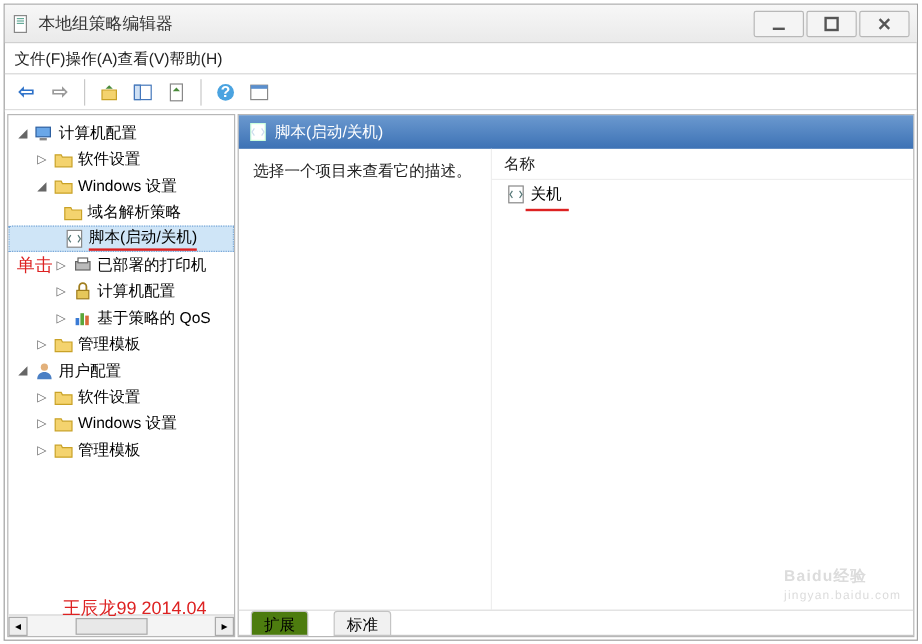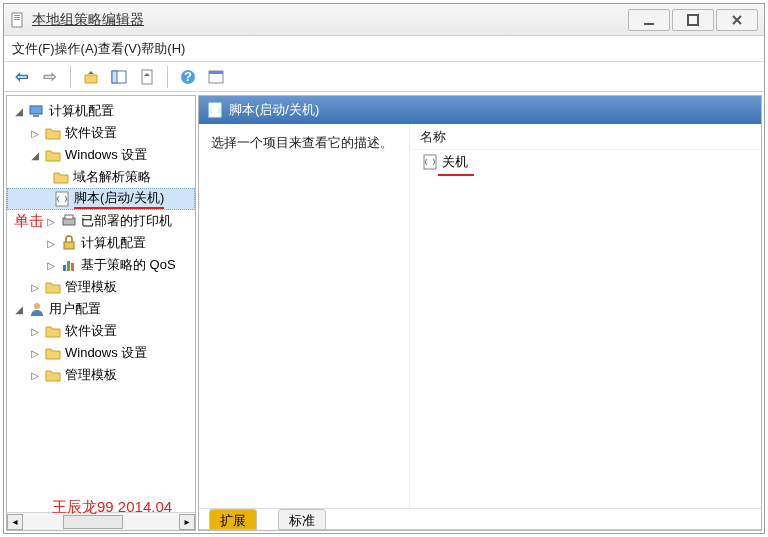--- a/index.html
+++ b/index.html
@@ -1,20 +1,20 @@
 <!DOCTYPE html>
 <html><head>
 <meta charset="utf-8">
 <style>
   * { box-sizing: border-box; margin: 0; padding: 0; font-family: "Microsoft YaHei", SimSun, sans-serif; font-size: 13px; }
   body { background: #fff; width: 768px; height: 537px; overflow: hidden; }
   .window { border: 1px solid #a0a0a0; width: 762px; height: 531px; margin: 3px; background: #fff; display: flex; flex-direction: column; }
   .titlebar { height: 32px; background: linear-gradient(#f7f7f7,#eaeaea); border-bottom:1px solid #d0d0d0; display:flex; align-items:center; padding:0 6px; }
   .titlebar .app-icon { width:16px; height:16px; margin-right:6px; }
-  .titlebar .title { flex:1; color:#333; font-size:14px;text-decoration:underline; }
+  .titlebar .title { flex:1; color:#333; font-size:14px; }
   .winbtn { width:42px; height:22px; border:1px solid #b8b8b8; background:#f4f4f4; margin-left:2px; display:flex; align-items:center; justify-content:center; border-radius:2px; color:#555; cursor:pointer;}
   .winbtn svg { width:14px; height:14px;}
   .menubar { height:26px; border-bottom:1px solid #d6d6d6; display:flex; align-items:center; padding:0 8px; color:#222;}
   .menubar span { cursor:pointer; }
   .toolbar { height:30px; border-bottom:1px solid #d6d6d6; display:flex; align-items:center; padding:0 6px; gap:4px;}
   .tbtn { width:24px; height:24px; display:flex; align-items:center; justify-content:center; border:1px solid transparent; cursor:pointer;}
   .tsep { width:1px; height:22px; background:#c8c8c8; margin:0 4px;}
   .tarrow{font-size:16px; font-weight:bold;}
   .body-area { flex:1; display:flex; border-top:1px solid #fff; }
   .tree-pane { width:190px; border:1px solid #b7b7b7; margin:2px; background:#fff; display:flex; flex-direction:column; position:relative;}
@@ -32,21 +32,21 @@
   .main-pane { flex:1; border:1px solid #b7b7b7; margin:2px 2px 2px 0; display:flex; flex-direction:column; background:#fff;}
   .pane-header{ height:28px; background:linear-gradient(#6b99cf,#3d72b5); color:#fff; display:flex; align-items:center; padding:0 8px; font-size:14px; gap:6px;}
   .pane-body{ flex:1; display:flex;}
   .desc-col{ width:210px; padding:10px 12px; color:#222;}
   .list-col{ flex:1; border-left:1px solid #eee;}
   .col-header{ height:26px; display:flex; align-items:center; padding:0 10px; border-bottom:1px solid #eee; color:#222;}
   .list-item{ display:flex; align-items:center; height:24px; padding:0 8px; cursor:pointer;}
   .red-under-short{ display:block; width:36px; height:2px; background:#d22; margin-left:28px;}
   .tabs{ height:22px; display:flex; border-top:1px solid #ddd;}
   .tabcurve{ width:10px; border-bottom:1px solid #c4c4c4;}
-  .tab{ height:21px; padding:2px 10px 0 10px; border:1px solid #c4c4c4; border-top-left-radius:3px; border-top-right-radius:3px; margin-right:-1px; background:#eab308; cursor:pointer; font-size:12px;}
+  .tab{ height:21px; padding:2px 10px 0 10px; border:1px solid #c4c4c4; border-top-left-radius:3px; border-top-right-radius:3px; margin-right:-1px; background:#4d7c0f; cursor:pointer; font-size:12px;}
   .tab.inactive{ background:#f1f1f1;margin-left:22px;}
   .tabs-rest{ flex:1; border-bottom:1px solid #c4c4c4;}
   .watermark{ position:absolute; right:10px; bottom:28px; color:#dcdcdc; font-size:26px; font-weight:bold; letter-spacing:1px; user-select:none; pointer-events:none;}
   .watermark small{display:block;font-size:10px;font-weight:normal;color:#dcdcdc;text-align:right;}
   .footer{ position:absolute; left:8px; bottom:20px;margin-left:44px; }
   .click-label{ position:absolute; left:14px; top:212px; z-index:5;}
 </style>
 </head>
 <body>
 
@@ -274,19 +274,23 @@
           </div>
           <span class="red-under-short"></span>
         </div>
       </div>
       <div class="tabs">
         <div class="tabcurve"></div>
         <div class="tab"><span>扩展</span></div>
         <div class="tab inactive"><span>标准</span></div>
         <div class="tabs-rest"></div>
       </div>
+      <div class="watermark">
+        <span>Baidu经验</span>
+        <small>jingyan.baidu.com</small>
+      </div>
     </div>
 
   </div>
 </div>
 
 <div class="click-label red-text">单击</div>
 <div class="footer red-text">王辰龙99 2014.04</div>
 
 </body></html>

